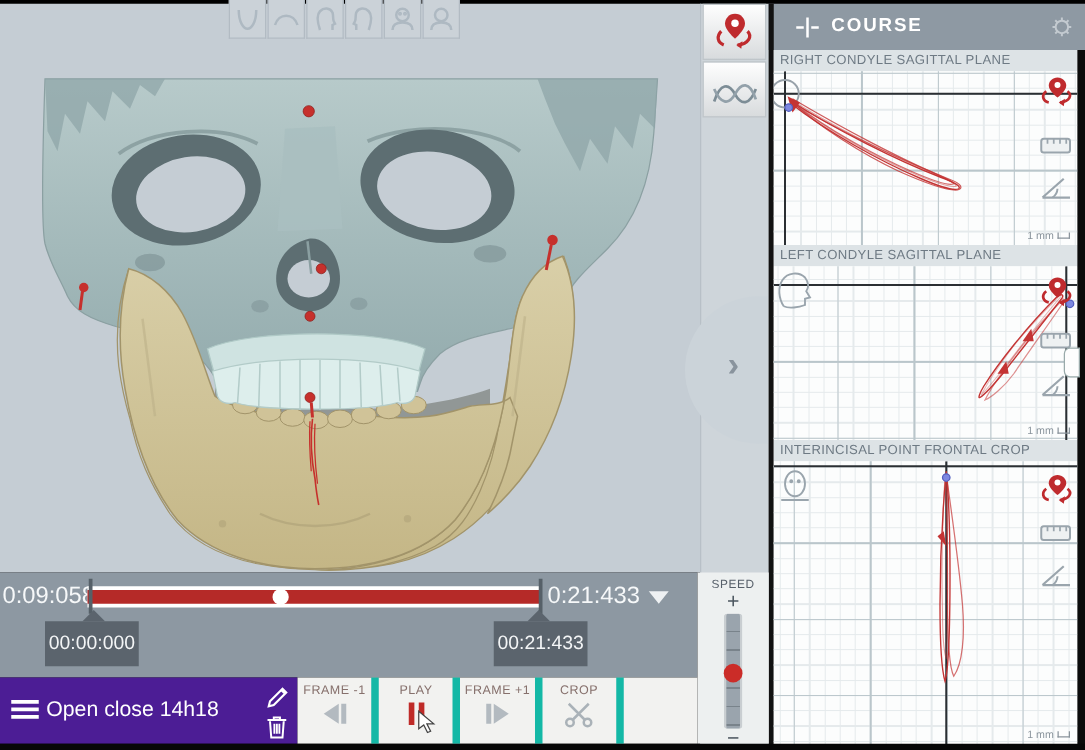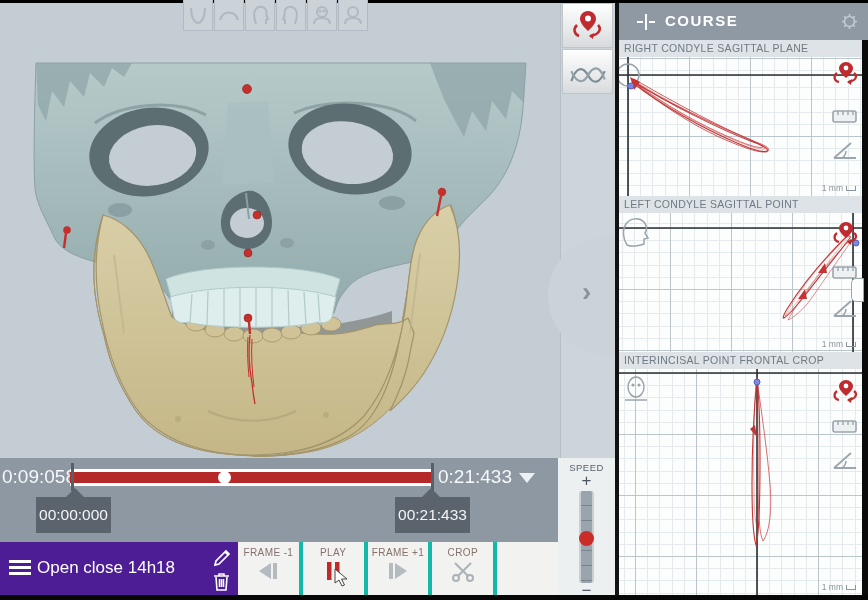--- a/index.html
+++ b/index.html
@@ -66,21 +66,21 @@
        background-image:repeating-linear-gradient(to bottom,transparent 0 13.5px,#79838b 13.5px 15px);}
   .speed-knob{position:absolute;left:21px;top:73px;width:15px;height:15px;border-radius:50%;background:#cb2c28;cursor:grab;}
 
   
   .redbox{left:0;top:542px;width:238px;height:53px;background:#4c1d95;color:#fff;}
   .redbox .name{position:absolute;left:37px;top:16px;font-size:17px;}
   .hamb{position:absolute;left:9px;top:18px;width:22px;cursor:pointer;}
   .hamb div{height:3px;background:#fff;margin-bottom:3px;}
   .redicon{position:absolute;left:212px;cursor:pointer;}
   .transport{left:238px;top:542px;width:320px;height:53px;background:#f2f2f0;display:flex;}
-  .tbtn{flex:1;border-right:4px solid #14b8a6;text-align:center;cursor:pointer;position:relative;}
+  .tbtn{flex:1;border-right:6px solid #14b8a6;text-align:center;cursor:pointer;position:relative;}
   .tbtn .lbl{font-size:10px;color:#86706c;letter-spacing:.4px;margin-top:5px;}
   .tbtn svg{display:block;margin:3px auto 0;}
   .bottom-strip{left:0;top:595px;width:868px;height:5px;background:#070707;}
 
   .cursor-arrow{left:334px;top:568px;pointer-events:none;}
 </style>
 </head>
 <body>
 
 <div class="screen">
@@ -281,21 +281,21 @@
         </div>
       <div class="mini-btn" style="top:80px;">
         <svg width="26" height="24" viewBox="0 0 26 24">
           <path d="M2,21 L24,21 M2,21 L19,6" fill="none" stroke="#9aa5ad" stroke-width="1.8"></path>
           <path d="M10,21 A9,9 0 0 0 14,14" fill="none" stroke="#9aa5ad" stroke-width="1.6"></path>
           </svg>
         </div>
       <span class="mmlabel"><span>1 mm</span><span class="bracket"></span></span>
     </div>
 
-    <div class="chart-label" style="top:156px;">LEFT CONDYLE SAGITTAL POINT</div>
+    <div class="chart-label" style="top:156px;">LEFT CONDYLE SAGITTAL PLANE</div>
     <div class="chart" style="top:173px;height:139px;background-position:51px 0,0 15px,51px 0,0 15px;">
       <svg width="243" height="139" viewBox="0 0 243 139">
         <line x1="0" y1="15" x2="243" y2="15" stroke="#2b2f33" stroke-width="1.6"></line>
         <line x1="234" y1="0" x2="234" y2="139" stroke="#2b2f33" stroke-width="1.6"></line>
         <path d="M8,32 C4,26 3,17 7,11 C11,5 20,4 25,9 C28,13 28,17 26,20 L29,25 L25,26 L25,31 C20,33 12,34 8,32" fill="none" stroke="#9aa5ad" stroke-width="1.5"></path>
         <g fill="none" stroke="#c43434">
           <path stroke-width="1.1" d="M231,25 C218,42 200,64 184,85 C175,96 168,103 165,105 C163,106 165,101 168,96 C180,77 202,49 226,25 C229,22 232,22 231,25"></path>
           <path stroke-width="1" opacity="0.55" d="M233,27 C223,42 207,64 192,86 C184,97 174,105 169,107 C173,99 183,84 196,67 C209,50 222,36 232,26"></path>
           <path stroke-width="0.9" opacity="0.35" d="M230,24 C216,40 199,62 183,83 C175,93 169,100 166,103 C170,95 179,81 191,65 C205,47 219,34 229,23"></path>
         </g>

